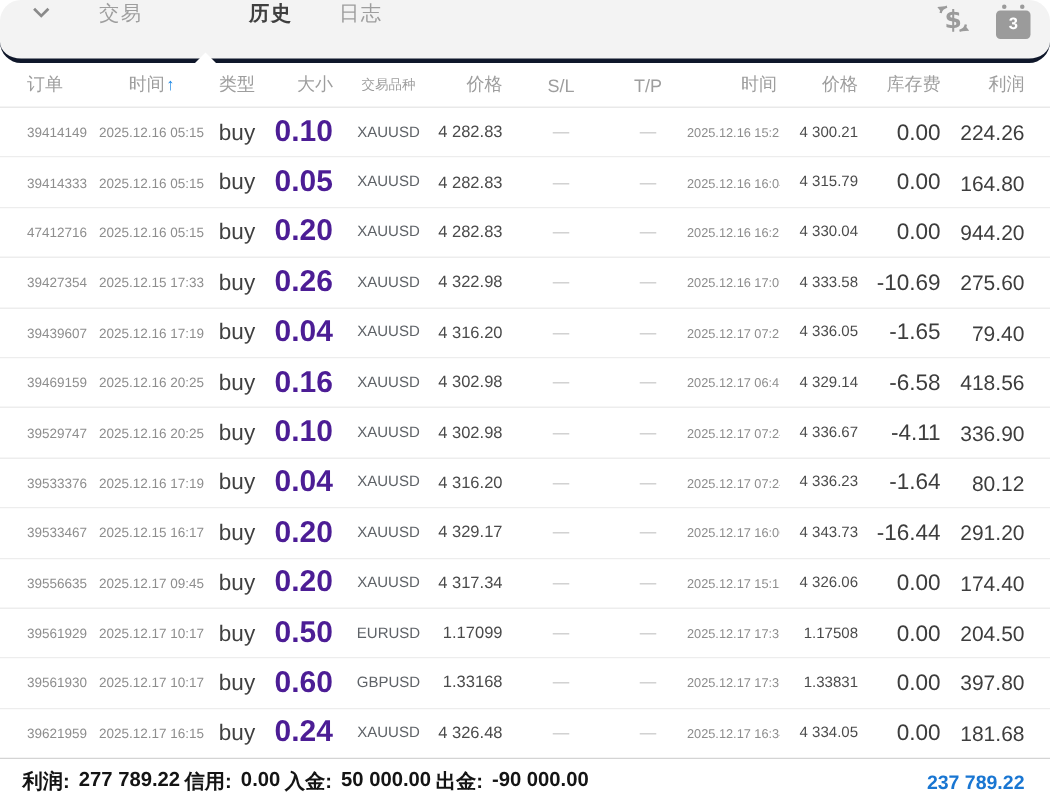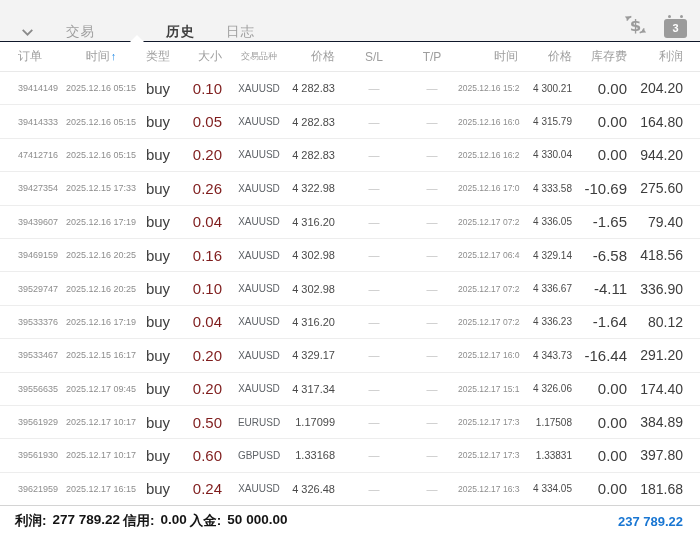--- a/index.html
+++ b/index.html
@@ -1,22 +1,22 @@
 <!DOCTYPE html>
 <html><head>
 <meta charset="utf-8">
 <style>
   * { margin:0; padding:0; box-sizing:border-box; }
   body { background:#888; font-family:"Liberation Sans","DejaVu Sans",sans-serif; }
   .app { width:700px; height:536px; background:#fff; position:relative; overflow:hidden;
          font-family:"Liberation Sans","DejaVu Sans",sans-serif; }
 
   
-  .topbar { height:42px; background:#f3f3f3; border-bottom:1px solid #0f172a;
-            display:flex; align-items:flex-end; position:relative; }
+  .topbar { height:42px; background:#f3f3f3; border-bottom:3px solid #0f172a;
+            display:flex; align-items:flex-start; position:relative;border-radius:14px; }
   .chev { margin-left:19px; display:flex; align-items:center; cursor:pointer; }
   .tabs { display:flex; margin-left:30px; gap:31px; font-size:13.5px; color:#9e9e9e; }
   .tab { cursor:pointer; letter-spacing:1px; }
   .tab.active { color:#3f3f3f; font-weight:bold;margin-left:40px; }
   .top-icons { margin-left:auto; margin-right:13px; display:flex; align-items:center; gap:16px; }
   .cal-icon { position:relative; width:23px; height:19px; background:#9b9b9b; border-radius:3px;
               display:flex; align-items:center; justify-content:center; margin-top:3px; cursor:pointer; }
   .pin { position:absolute; top:-4px; width:3px; height:3px; border-radius:50%; background:#9b9b9b; }
   .pin.p1 { left:4px; } .pin.p2 { right:4px; }
   .cal-num { color:#fff; font-size:11px; font-weight:bold; line-height:1; }
@@ -32,21 +32,21 @@
 
   
   .tbody { display:flex; flex-direction:column; height:433px; }
   .trow { flex:1; border-bottom:1px solid #ededed; align-items:center; background:#fff; }
   .trow:last-child { border-bottom:none; }
 
   .cell { white-space:nowrap; overflow:hidden; }
   .c-order       { text-align:left;  padding-left:18px; font-size:9px;  color:#8d8d8d; }
   .c-open_time   { text-align:center; font-size:9px;  color:#8d8d8d; }
   .c-type        { text-align:center; font-size:15px; color:#404040; }
-  .c-size        { text-align:right; padding-right:6px; font-size:15px; color:#7f1d1d; }
+  .c-size        { text-align:right; padding-right:6px; font-size:20px; color:#4c1d95;font-weight:bold; }
   .c-symbol      { text-align:center; font-size:10px; color:#5f6368; }
   .c-price       { text-align:right; padding-right:7px; font-size:11px; color:#4a4a4a; }
   .c-sl, .c-tp   { text-align:center; font-size:11px; color:#c4c4c4; }
   .c-close_time  { text-align:right; padding-right:2px; font-size:8.5px; color:#8d8d8d; }
   .c-close_price { text-align:right; padding-right:4px; font-size:10px; color:#4a4a4a; }
   .c-swap        { text-align:right; padding-right:4px; font-size:15px; color:#3d3d3d; }
   .c-profit      { text-align:right; padding-right:17px; font-size:14px; color:#3d3d3d; }
 
   .hcell { font-size:12px; color:#9e9e9e; font-weight:normal; cursor:pointer; }
   .hcell.c-symbol { font-size:9px; }
@@ -114,21 +114,21 @@
         <div class="cell c-open_time">2025.12.16 05:15</div>
         <div class="cell c-type">buy</div>
         <div class="cell c-size">0.10</div>
         <div class="cell c-symbol">XAUUSD</div>
         <div class="cell c-price">4 282.83</div>
         <div class="cell c-sl">—</div>
         <div class="cell c-tp">—</div>
         <div class="cell c-close_time">2025.12.16 15:22</div>
         <div class="cell c-close_price">4 300.21</div>
         <div class="cell c-swap">0.00</div>
-        <div class="cell c-profit">204.20</div>
+        <div class="cell c-profit">224.26</div>
       </div>
       <div class="grid trow">
         <div class="cell c-order">39414333</div>
         <div class="cell c-open_time">2025.12.16 05:15</div>
         <div class="cell c-type">buy</div>
         <div class="cell c-size">0.05</div>
         <div class="cell c-symbol">XAUUSD</div>
         <div class="cell c-price">4 282.83</div>
         <div class="cell c-sl">—</div>
         <div class="cell c-tp">—</div>
@@ -254,21 +254,21 @@
         <div class="cell c-open_time">2025.12.17 10:17</div>
         <div class="cell c-type">buy</div>
         <div class="cell c-size">0.50</div>
         <div class="cell c-symbol">EURUSD</div>
         <div class="cell c-price">1.17099</div>
         <div class="cell c-sl">—</div>
         <div class="cell c-tp">—</div>
         <div class="cell c-close_time">2025.12.17 17:36</div>
         <div class="cell c-close_price">1.17508</div>
         <div class="cell c-swap">0.00</div>
-        <div class="cell c-profit">384.89</div>
+        <div class="cell c-profit">204.50</div>
       </div>
       <div class="grid trow">
         <div class="cell c-order">39561930</div>
         <div class="cell c-open_time">2025.12.17 10:17</div>
         <div class="cell c-type">buy</div>
         <div class="cell c-size">0.60</div>
         <div class="cell c-symbol">GBPUSD</div>
         <div class="cell c-price">1.33168</div>
         <div class="cell c-sl">—</div>
         <div class="cell c-tp">—</div>
@@ -299,16 +299,20 @@
       <span>277 789.22</span>
     </span>
     <span class="fitem">
       <span>信用:</span>
       <span>0.00</span>
     </span>
     <span class="fitem">
       <span>入金:</span>
       <span>50 000.00</span>
     </span>
+    <span class="fitem">
+      <span>出金:</span>
+      <span>-90 000.00</span>
+    </span>
     <span class="ftotal">237 789.22</span>
   </div>
 
 </div>
 
 </body></html>

